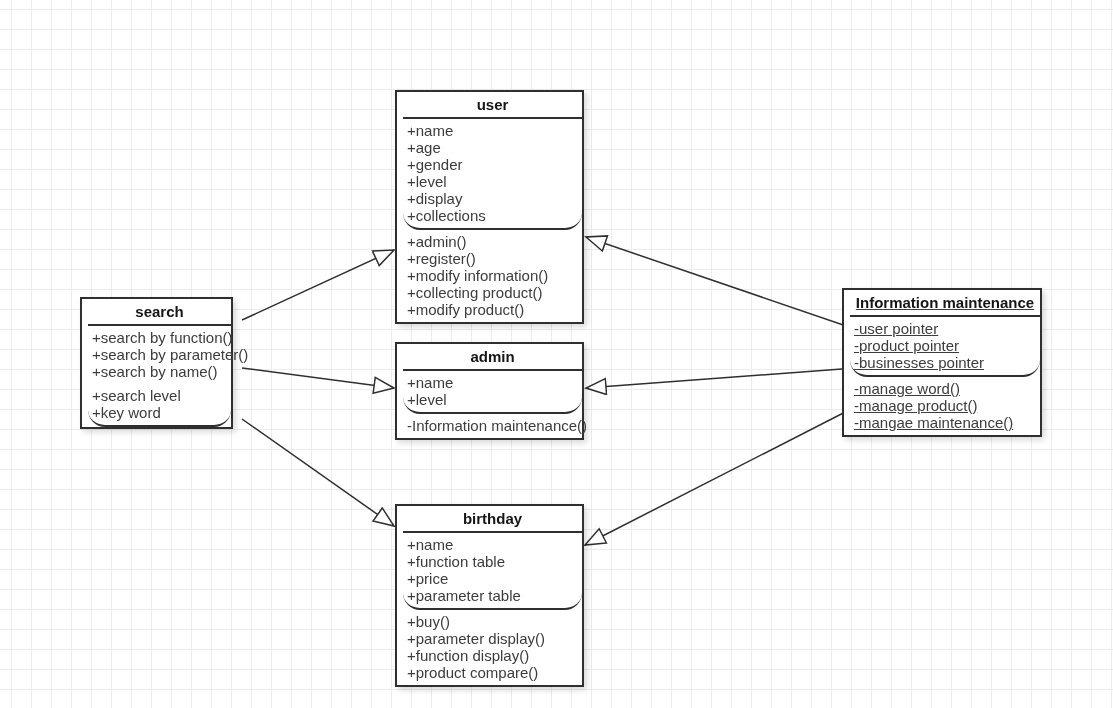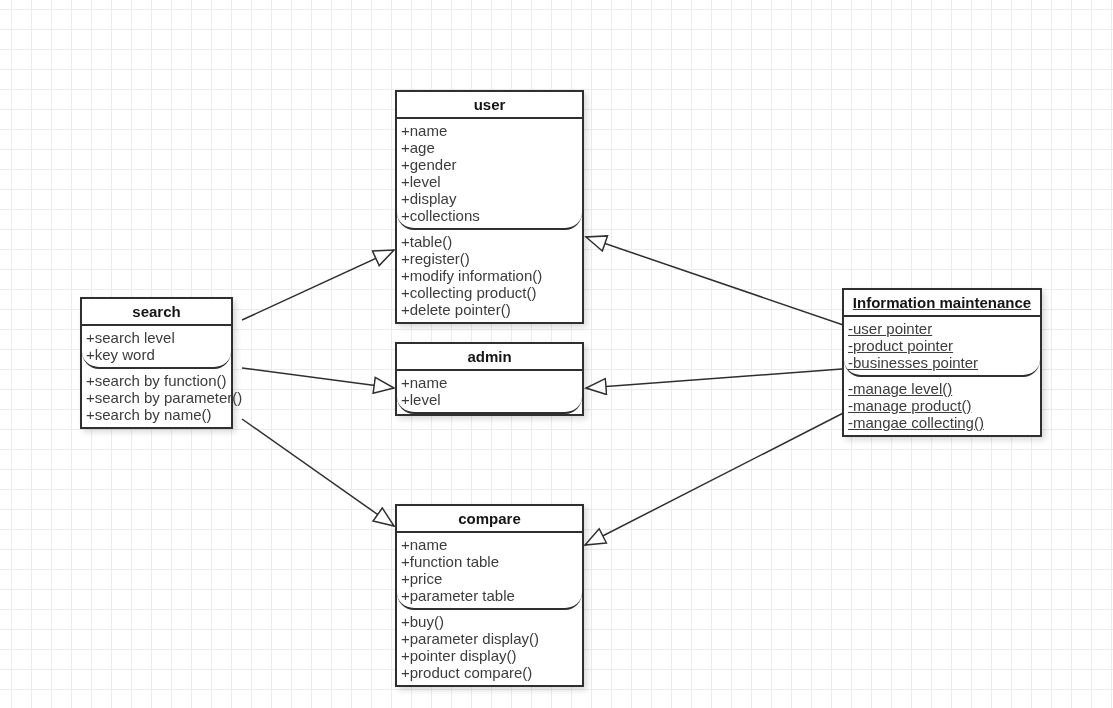--- a/index.html
+++ b/index.html
@@ -25,20 +25,21 @@
   svg.edges line { stroke: #2f2f2f; stroke-width: 1.5; }
   .class-box {
     position: absolute;
     background: #ffffff;
     border: 2px solid #2f2f2f;
     box-shadow: 3px 3px 6px rgba(0,0,0,0.15);
     color: #3c3c3c;
     font-size: 15px;
     line-height: 17px;
     box-sizing: border-box;
+    padding-left: 6px;
   }
   .class-title {
     font-weight: bold;
     text-align: center;
     color: #151515;
     padding: 4px 2px;
     border-bottom: 2px solid #2f2f2f;
     white-space: nowrap;
     overflow: hidden;
   }
@@ -70,68 +71,71 @@
         <div class="class-title">user</div>
         <div class="class-section attrs">
           <div class="member">+name</div>
           <div class="member">+age</div>
           <div class="member">+gender</div>
           <div class="member">+level</div>
           <div class="member">+display</div>
           <div class="member">+collections</div>
         </div>
         <div class="class-section methods">
-          <div class="member">+table()</div>
+          <div class="member">+admin()</div>
           <div class="member">+register()</div>
           <div class="member">+modify information()</div>
           <div class="member">+collecting product()</div>
-          <div class="member">+delete pointer()</div>
+          <div class="member">+modify product()</div>
         </div>
       </div>
       <div class="class-box" style="left: 80px; top: 297px; width: 153px;">
         <div class="class-title">search</div>
-        <div class="class-section attrs">
-          <div class="member">+search level</div>
-          <div class="member">+key word</div>
-        </div>
         <div class="class-section methods">
           <div class="member">+search by function()</div>
           <div class="member">+search by parameter()</div>
           <div class="member">+search by name()</div>
+        </div>
+        <div class="class-section attrs">
+          <div class="member">+search level</div>
+          <div class="member">+key word</div>
         </div>
       </div>
       <div class="class-box" style="left: 395px; top: 342px; width: 189px;">
         <div class="class-title">admin</div>
         <div class="class-section attrs">
           <div class="member">+name</div>
           <div class="member">+level</div>
+        </div>
+        <div class="class-section methods">
+          <div class="member">-Information maintenance()</div>
         </div>
       </div>
       <div class="class-box" style="left: 842px; top: 288px; width: 200px; text-decoration: underline;">
         <div class="class-title">Information maintenance</div>
         <div class="class-section attrs">
           <div class="member">-user pointer</div>
           <div class="member">-product pointer</div>
           <div class="member">-businesses pointer</div>
         </div>
         <div class="class-section methods">
-          <div class="member">-manage level()</div>
+          <div class="member">-manage word()</div>
           <div class="member">-manage product()</div>
-          <div class="member">-mangae collecting()</div>
+          <div class="member">-mangae maintenance()</div>
         </div>
       </div>
       <div class="class-box" style="left: 395px; top: 504px; width: 189px;">
-        <div class="class-title">compare</div>
+        <div class="class-title">birthday</div>
         <div class="class-section attrs">
           <div class="member">+name</div>
           <div class="member">+function table</div>
           <div class="member">+price</div>
           <div class="member">+parameter table</div>
         </div>
         <div class="class-section methods">
           <div class="member">+buy()</div>
           <div class="member">+parameter display()</div>
-          <div class="member">+pointer display()</div>
+          <div class="member">+function display()</div>
           <div class="member">+product compare()</div>
         </div>
       </div>
     </div>
 </div>
 
 </body></html>

